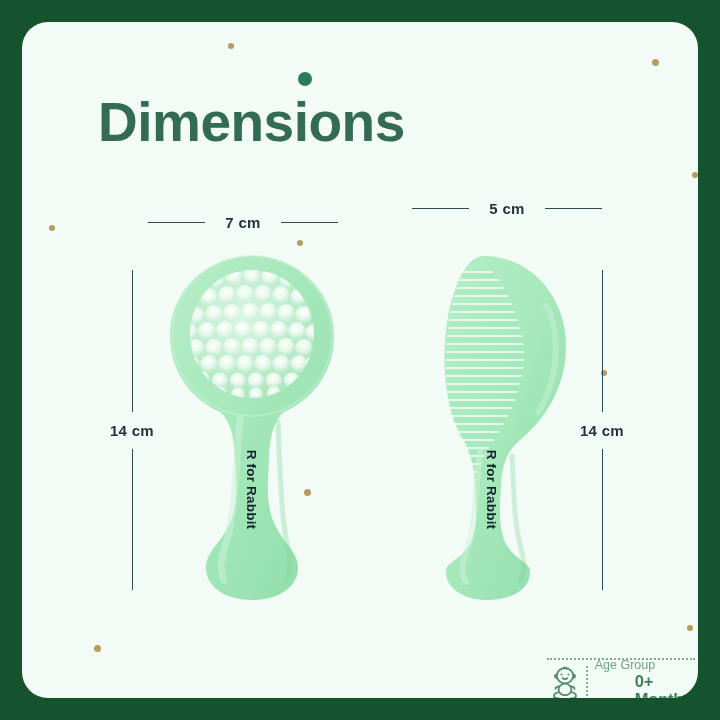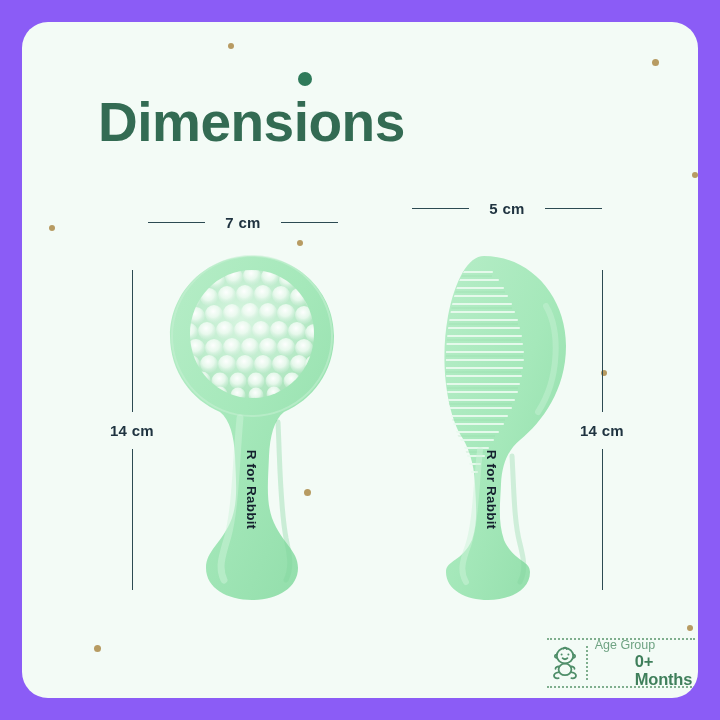--- a/index.html
+++ b/index.html
@@ -110,21 +110,21 @@
     color: #15212e;
     white-space: nowrap;
     transform-origin: center center;
     letter-spacing: 0.2px;
   }
 
   
   #age-badge {
     position: absolute;
     left: 525px;
-    top: 616px;
+    top: 636px;
     width: 148px;
     height: 50px;
     display: flex;
     align-items: center;
     border-top: 2px dotted #7fae8e;
     border-bottom: 2px dotted #7fae8e;
     box-sizing: border-box;
     padding: 2px 0;
   }
   #age-badge .badge-icon {
@@ -154,21 +154,21 @@
     font-size: 16.5px;
     color: #3f7f5b;
     font-weight: bold;
     letter-spacing: -0.2px;
     margin-left: 40px;
   }
 </style>
 </head>
 <body style="background: rgb(142, 228, 176);">
 
-<div id="canvas" style="background: #8b5cf6;">
+<div id="canvas" style="background: #14532d;">
   <div id="panel" style="background: rgb(243, 251, 246);">
 
     <div id="dots-layer">
         <div class="dot" style="left: 206px; top: 21px; width: 6px; height: 6px; background: rgb(183, 155, 98);"></div>
         <div class="dot" style="left: 276px; top: 50px; width: 14px; height: 14px; background: rgb(47, 122, 90);"></div>
         <div class="dot" style="left: 629.5px; top: 36.5px; width: 7px; height: 7px; background: rgb(183, 155, 98);"></div>
         <div class="dot" style="left: 27px; top: 203px; width: 6px; height: 6px; background: rgb(183, 155, 98);"></div>
         <div class="dot" style="left: 275px; top: 218px; width: 6px; height: 6px; background: rgb(183, 155, 98);"></div>
         <div class="dot" style="left: 670px; top: 150px; width: 6px; height: 6px; background: rgb(183, 155, 98);"></div>
         <div class="dot" style="left: 579px; top: 348px; width: 6px; height: 6px; background: rgb(183, 155, 98);"></div>

